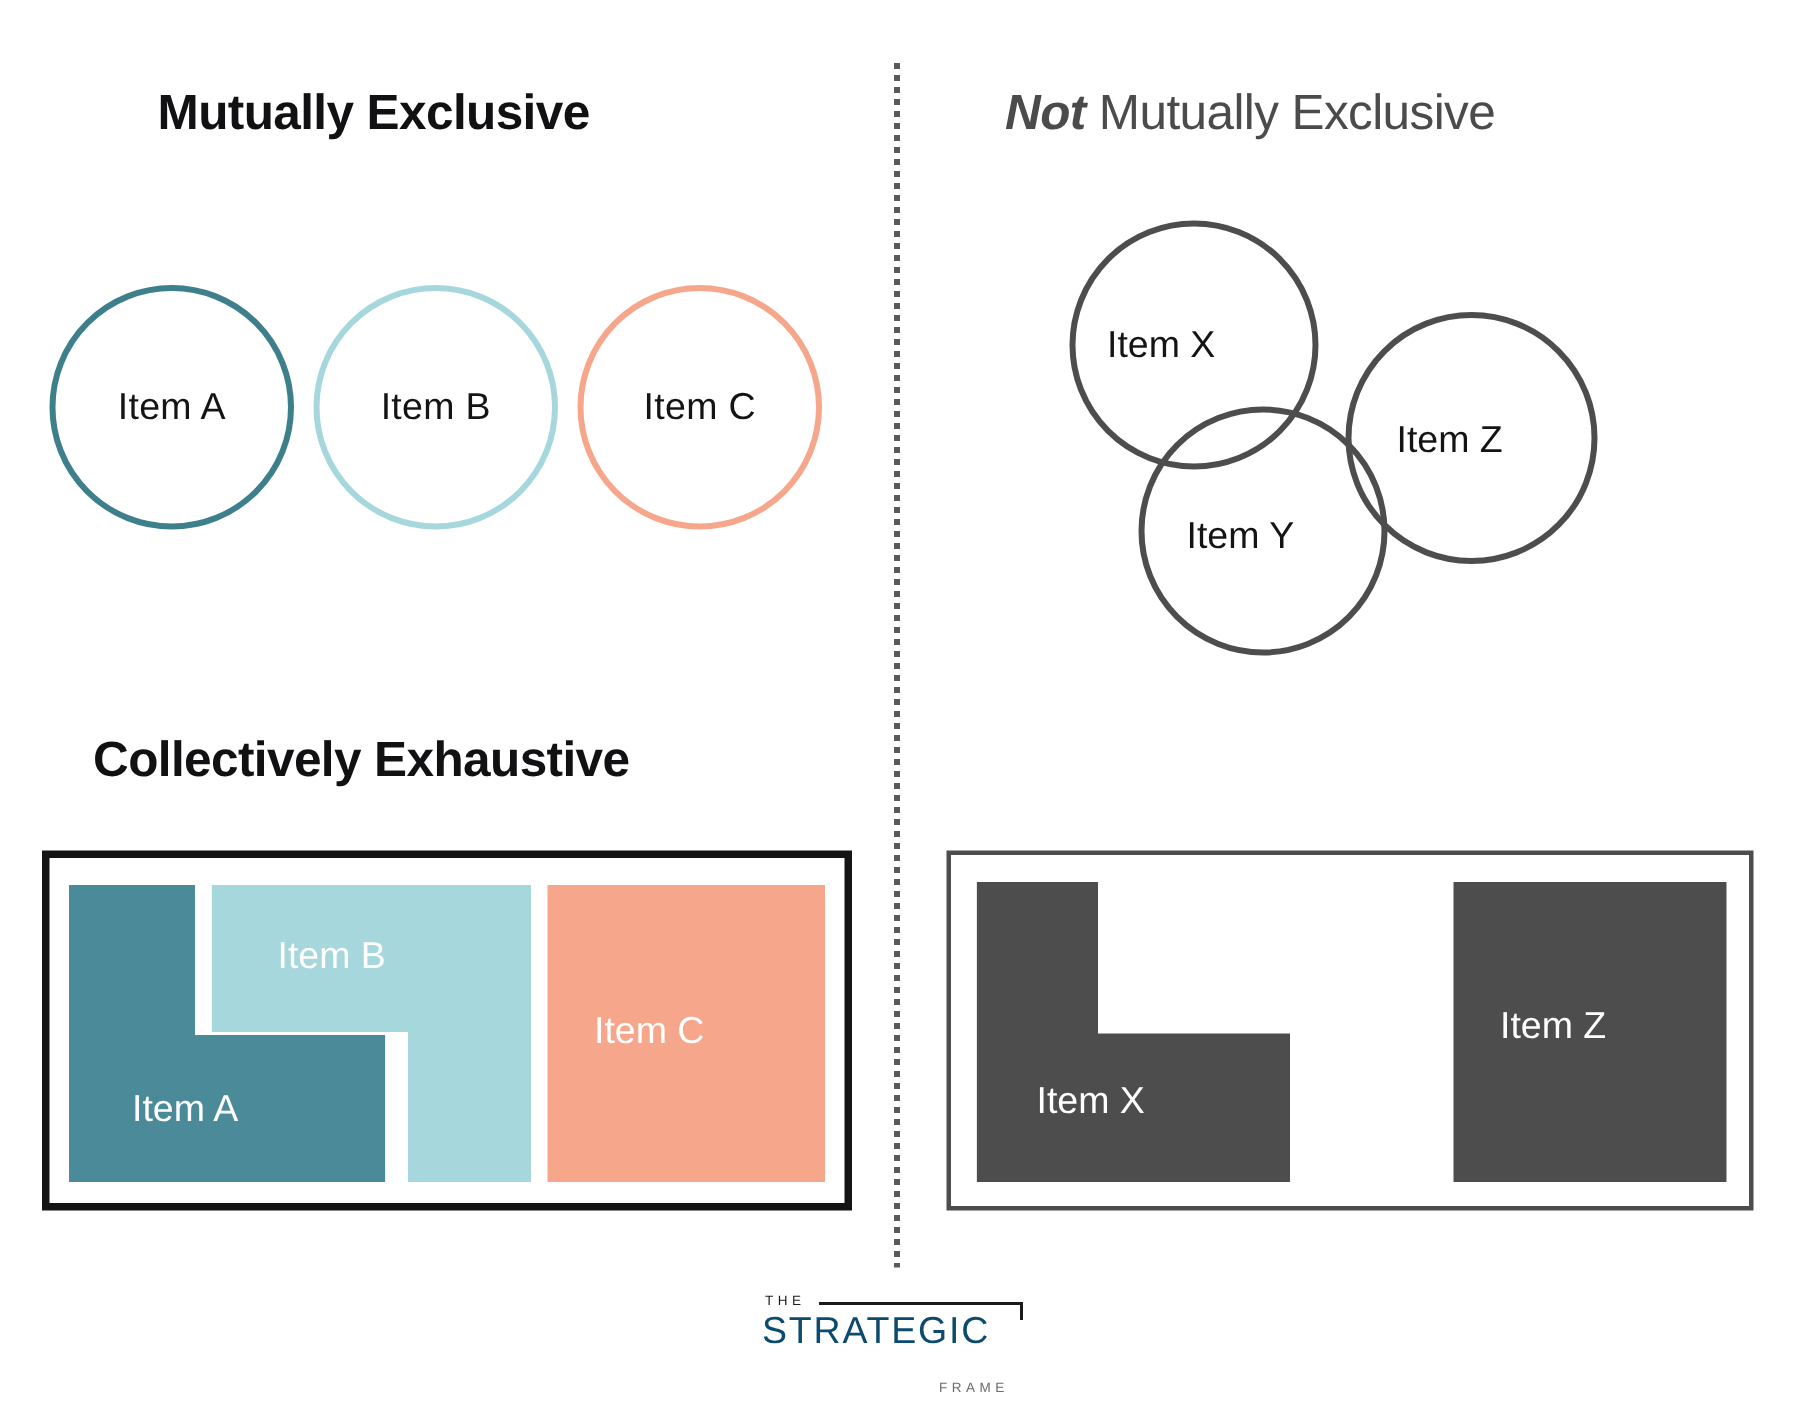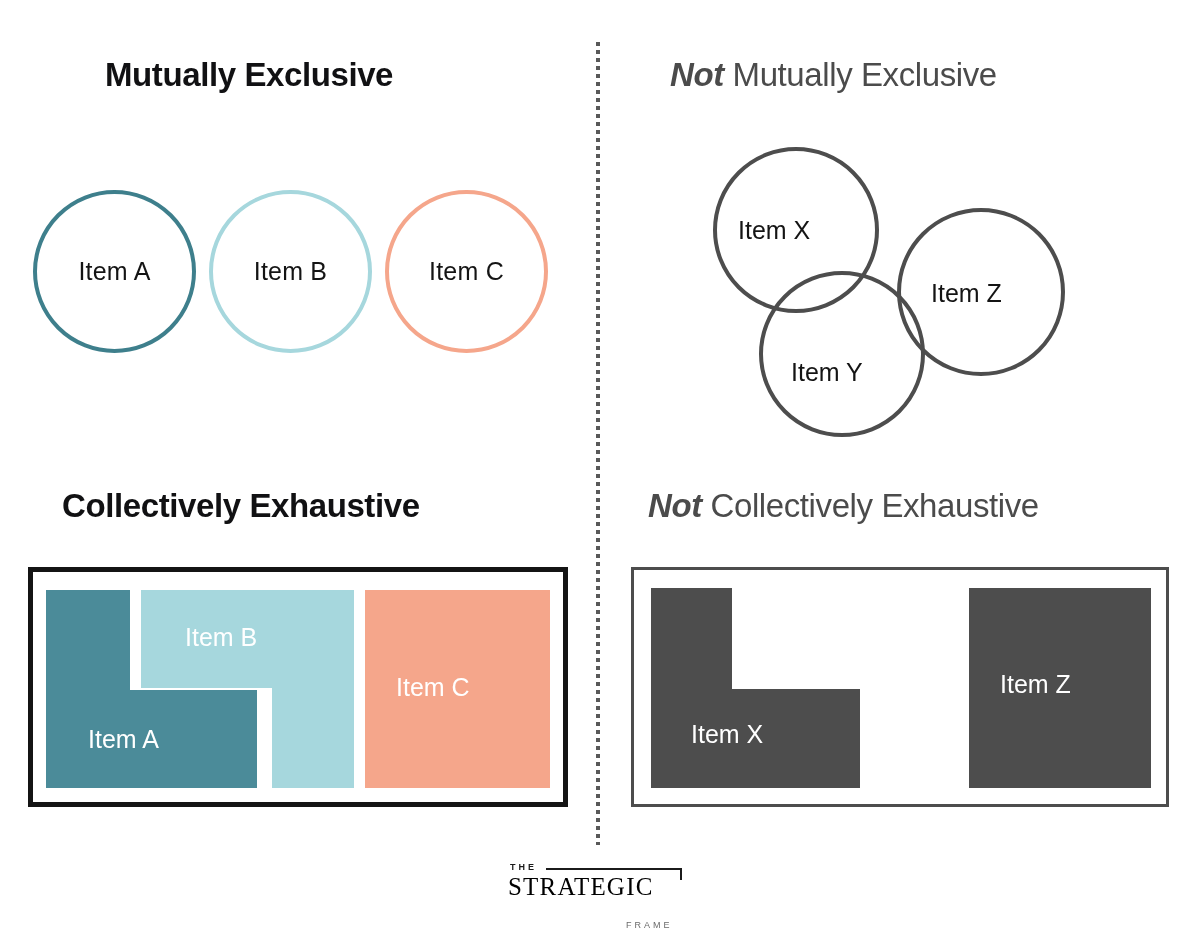--- a/index.html
+++ b/index.html
@@ -35,21 +35,21 @@
   #circle-c{left:385px;top:190px; width:163px;height:163px;border:4px solid #F5A68B;}
 
   
   .venn{position:absolute;border-radius:50%;box-sizing:border-box;
         border:4px solid #4d4d4d;background:transparent;}
   #venn-x{left:713px;top:147px;width:166px;height:166px;}
   #venn-y{left:759px;top:271px;width:166px;height:166px;}
   #venn-z{left:897px;top:208px;width:168px;height:168px;}
   .venn-label{position:absolute;font-size:25px;color:#141414;white-space:nowrap;}
   #venn-label-x{left:738px;top:216px;}
-  #venn-label-y{left:791px;top:358px;}
+  #venn-label-y{left:791px;top:343px;}
   #venn-label-z{left:931px;top:279px;}
 
   
   .box{position:absolute;box-sizing:border-box;background:#ffffff;}
   #box-ce {left:28px; top:567px; width:540px;height:240px;border:5px solid #141414;}
   #box-nce{left:631px;top:567px; width:538px;height:240px;border:3px solid #4d4d4d;}
 
   .shape{position:absolute;}
   .shape-label{position:absolute;font-size:25px;color:#ffffff;white-space:nowrap;}
 
@@ -76,25 +76,25 @@
            clip-path:polygon(0 0, 81px 0, 81px 101px, 209px 101px, 209px 200px, 0 200px);}
   #label-x{left:691px;top:720px;}
 
   
   #shape-z{left:969px;top:588px;width:182px;height:200px;background:#4d4d4d;}
   #label-z{left:1000px;top:670px;}
 
   
   .logo{position:absolute;left:508px;top:862px;width:180px;height:46px;}
   .logo-the{position:absolute;left:2px;top:0px;font-size:9px;letter-spacing:3px;
-            color:#1b1b1b;font-weight:700;}
+            color:#1b1b1b;font-weight:400;}
   .logo-rule{position:absolute;left:38px;top:6px;width:136px;height:2px;background:#1b1b1b;}
   .logo-tick{position:absolute;left:172px;top:6px;width:2px;height:12px;background:#1b1b1b;}
   .logo-main{position:absolute;left:0px;top:11px;font-size:25px;letter-spacing:1.2px;
-             color:#000000;font-weight:400;font-family:Liberation Serif, serif;}
+             color:#0c4a6e;font-weight:400;}
   .logo-frame{position:absolute;left:118px;top:34px;font-size:9px;letter-spacing:3px;
               color:#6b6b6b;font-weight:400;margin-top:24px;}
 </style>
 </head>
 <body>
 
 <div class="canvas">
 
   <div class="divider"></div>
 
@@ -122,21 +122,20 @@
   <div class="title dark" id="title-ce">Collectively Exhaustive</div>
 
   <div class="box" id="box-ce"></div>
   <div class="shape" id="shape-a"></div>
   <div class="shape" id="shape-b"></div>
   <div class="shape" id="shape-c"></div>
   <div class="shape-label" id="label-b">Item B</div>
   <div class="shape-label" id="label-c">Item C</div>
   <div class="shape-label" id="label-a">Item A</div>
 
-  <div class="title gray" id="title-nce"><span class="em">Not</span><span> Collectively Exhaustive</span></div>
 
   <div class="box" id="box-nce"></div>
   <div class="shape" id="shape-x"></div>
   <div class="shape" id="shape-z"></div>
   <div class="shape-label" id="label-x">Item X</div>
   <div class="shape-label" id="label-z">Item Z</div>
 
   <div class="logo">
     <div class="logo-the">THE</div>
     <div class="logo-rule"></div>

